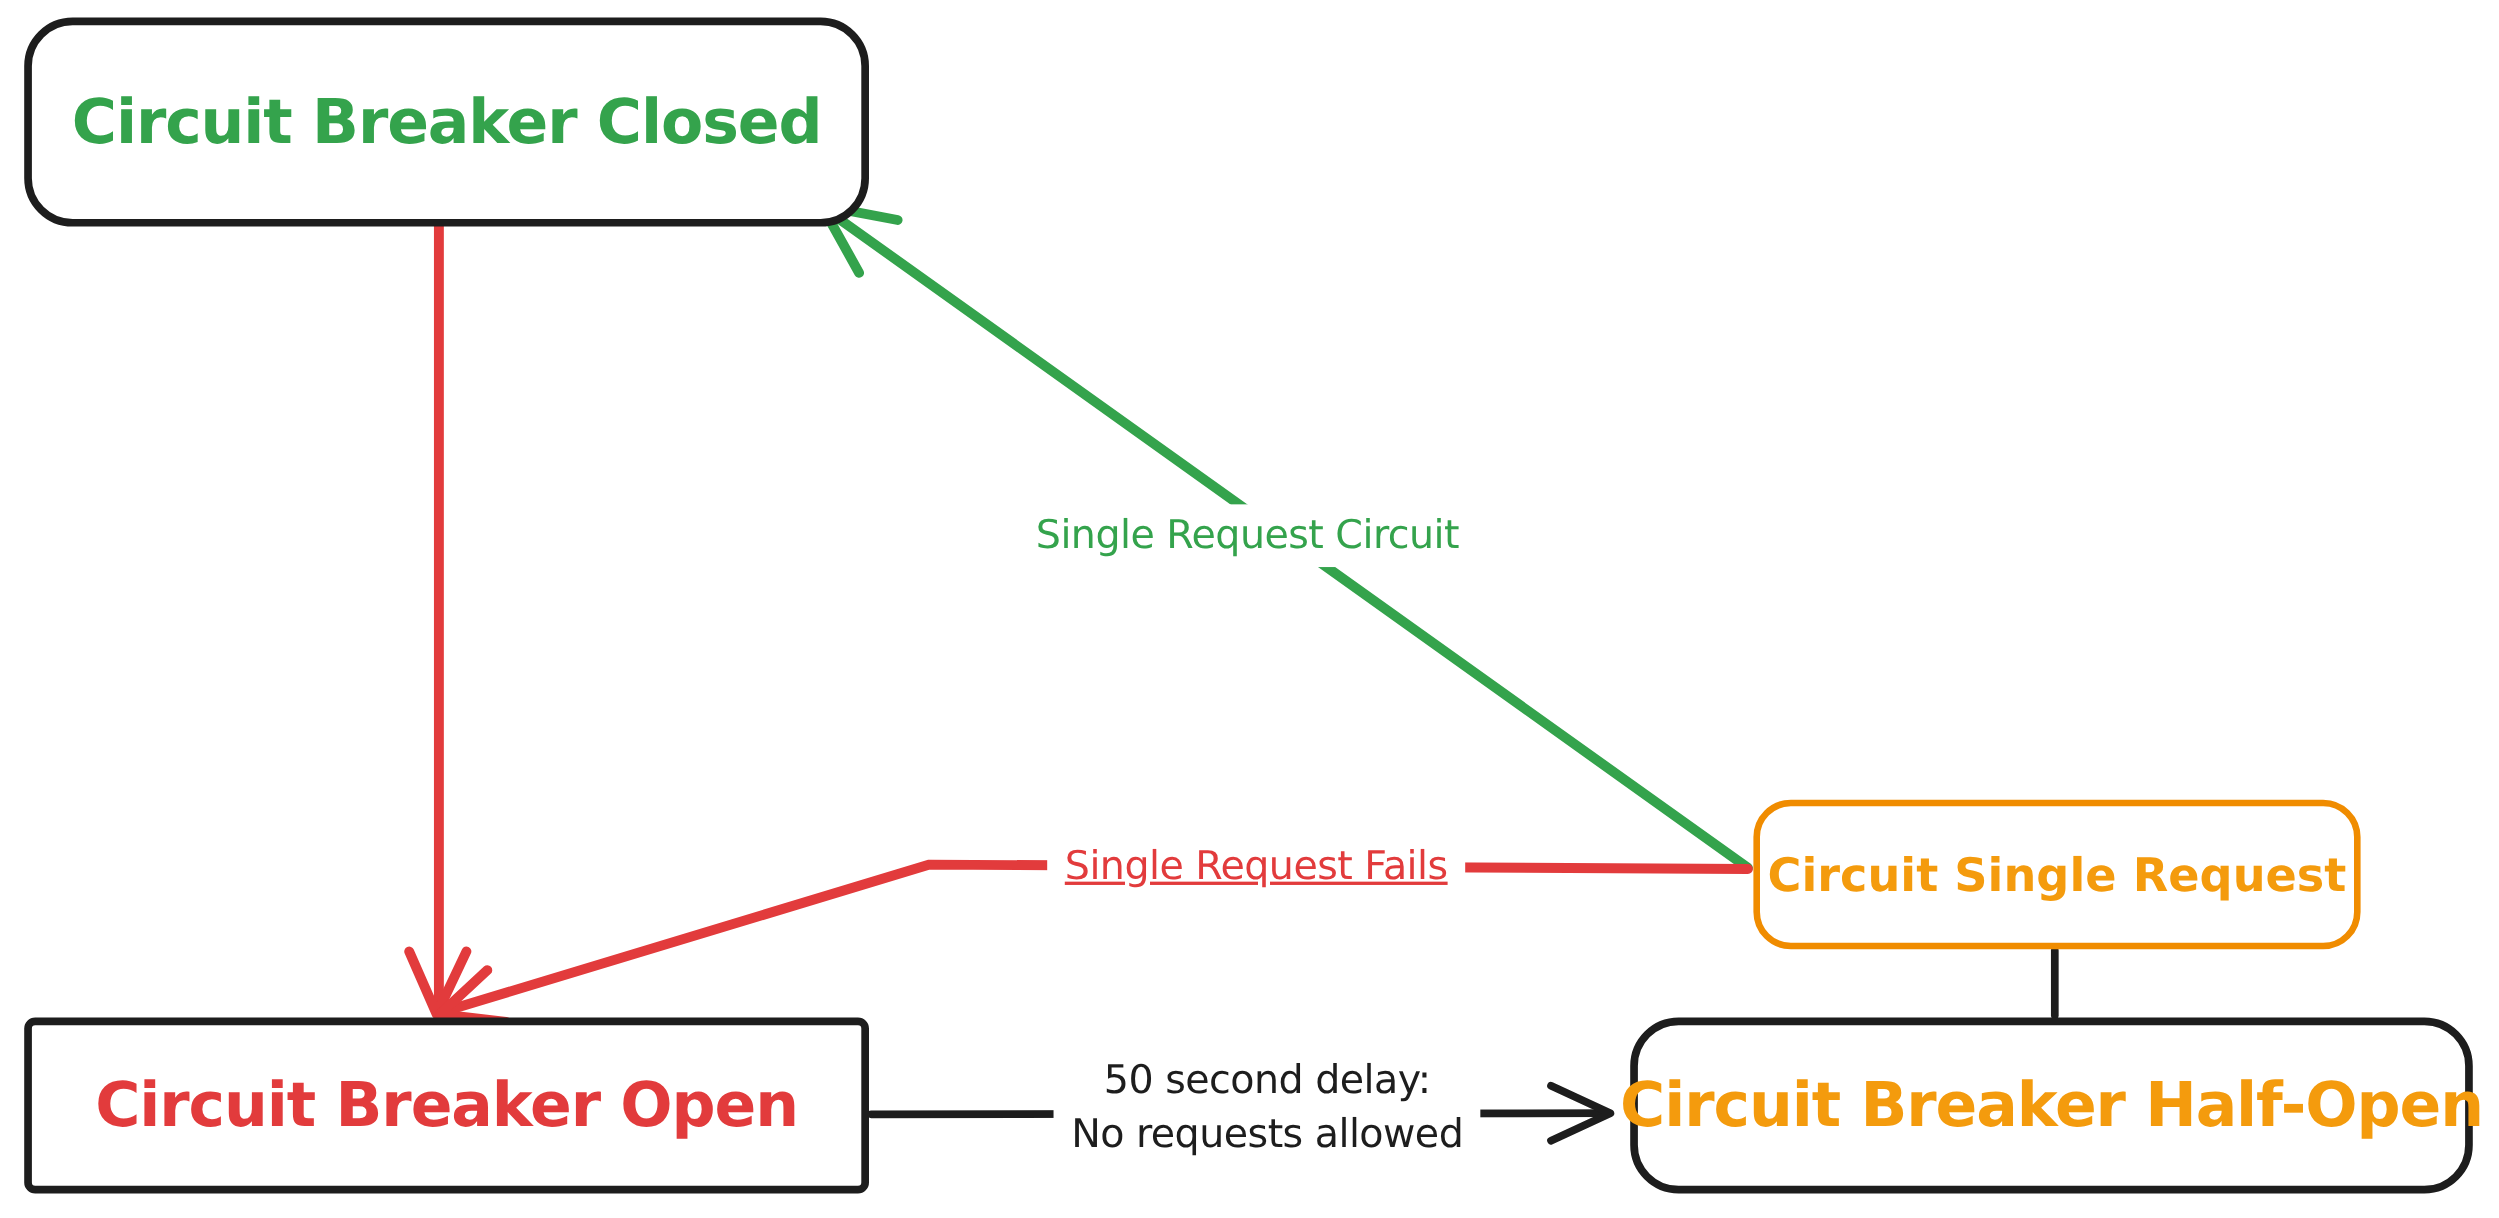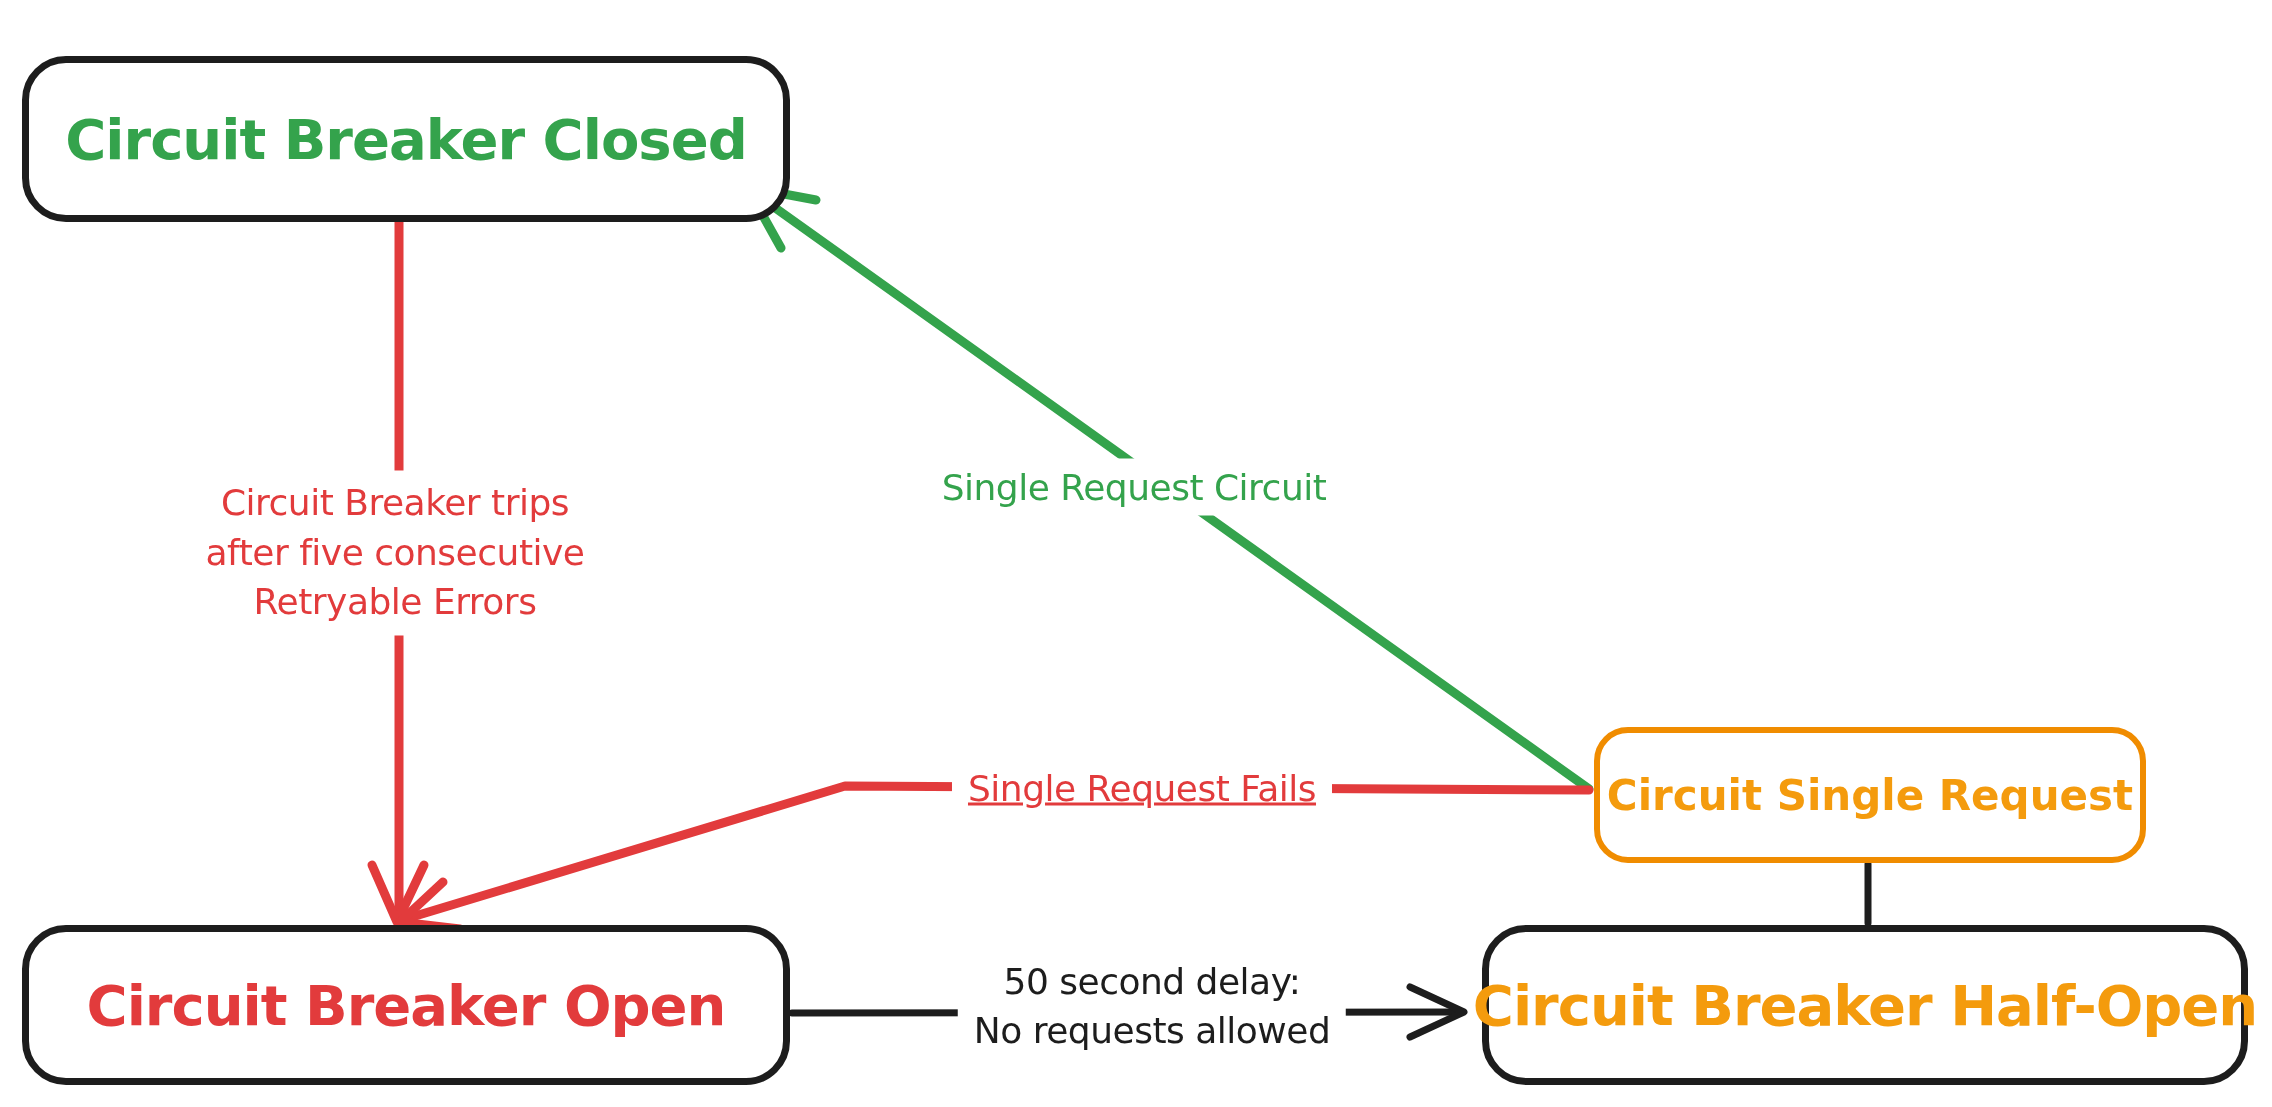--- a/index.html
+++ b/index.html
@@ -30,22 +30,22 @@
     text-align: center;
     white-space: nowrap;
   }
   .state-node {
     border: 7px solid var(--color-ink, #1d1d1d);
     border-radius: 44px;
     font-size: 56px;
     font-weight: 600;
     letter-spacing: -1px;
   }
-  #node-closed    { left: 22px;   top: 16px;  width: 768px; height: 166px; color: var(--color-green, #34a34c); margin-top: 40px; }
-  #node-open      { left: 22px;   top: 925px; width: 768px; height: 160px; color: var(--color-red, #e23b3c); }
+  #node-closed    { left: 22px;   top: 16px;  width: 768px; height: 190px; color: var(--color-green, #34a34c); }
+  #node-open      { left: 22px;   top: 925px; width: 768px; height: 160px; color: var(--color-red, #e23b3c); border-radius: 10px; }
   #node-half-open { left: 1482px; top: 925px; width: 766px; height: 160px; color: var(--color-orange_text, #f49b0d); }
   #node-allows {
     left: 1594px; top: 727px; width: 552px; height: 136px;
     border: 6px solid var(--color-orange, #f08c00);
     border-radius: 34px;
     font-size: 42px;
     font-weight: 600;
     color: var(--color-orange_text, #f49b0d);
   }
 
@@ -90,25 +90,20 @@
     <g>
       <line class="edge-line s-ink w6" x1="792" y1="1013" x2="1462" y2="1012"></line>
       <polyline class="edge-arrowhead s-ink w6" points="1410,1037 1464,1012 1410,987"></polyline>
     </g>
 
     <g>
       <line class="edge-line s-ink w6" x1="1868" y1="864" x2="1868" y2="923"></line>
     </g>
   </svg>
 
-  <div class="edge-label" id="label-trip">
-    <div>Circuit Breaker trips</div>
-    <div>after five consecutive</div>
-    <div>Retryable Errors</div>
-  </div>
 
   <div class="edge-label" id="label-succeeds">Single Request Circuit</div>
 
   <div class="edge-label" id="label-fails">Single Request Fails</div>
 
   <div class="edge-label" id="label-delay">
     <div>50 second delay:</div>
     <div>No requests allowed</div>
   </div>
 

